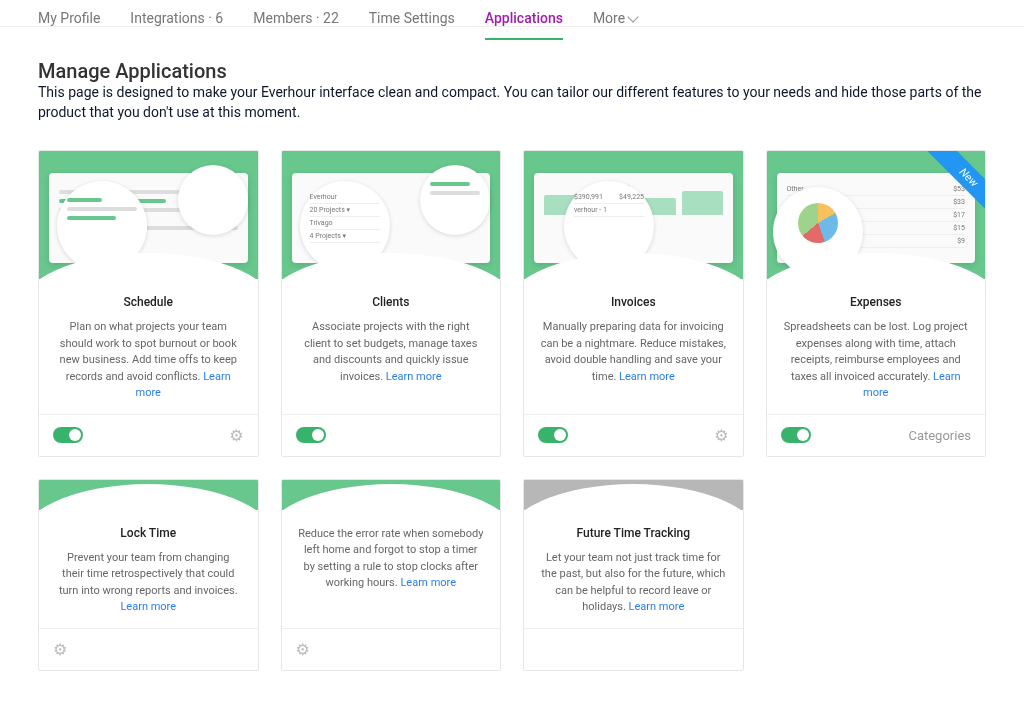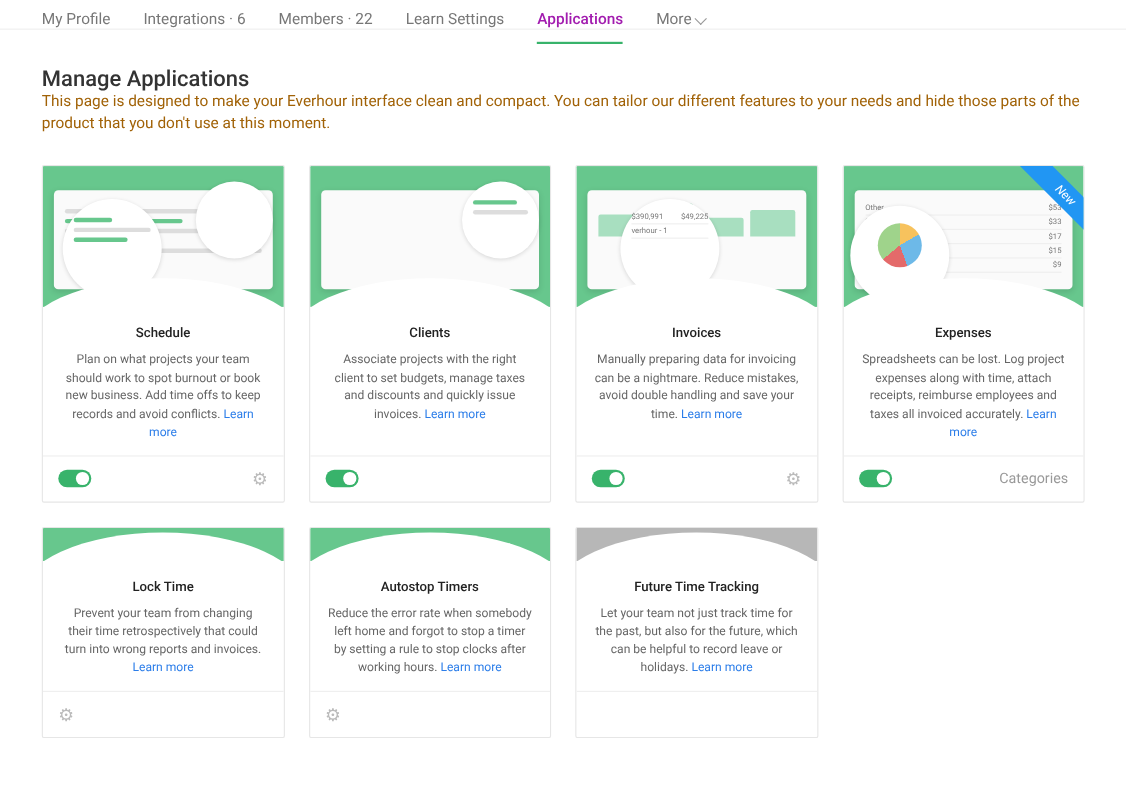--- a/index.html
+++ b/index.html
@@ -40,21 +40,21 @@
   }
   .content {
     padding: 32px 38px 20px 38px;
   }
   h1 {
     font-size: 20px;
     font-weight: 500;
     color: #333;
   }
   .subtitle {
-    color: #a16207;
+    color: #0f172a;
     font-size: 14px;
     margin-bottom: 28px;
     line-height: 1.4;
   }
   .grid {
     display: grid;
     grid-template-columns: repeat(4, 1fr);
     gap: 22px;
   }
   .card {
@@ -176,21 +176,21 @@
   .mini-list { padding:10px 10px; font-size:7px; color:#777; }
   .mini-list div { display:flex; justify-content:space-between; border-bottom:1px solid #eee; padding:2px 0; }
 </style>
 </head>
 <body>
 
 <div class="tabs">
   <div class="tab">My Profile</div>
   <div class="tab">Integrations · 6</div>
   <div class="tab">Members · 22</div>
-  <div class="tab">Learn Settings</div>
+  <div class="tab">Time Settings</div>
   <div class="tab active">Applications</div>
   <div class="tab">
     <span>More</span>
     <span class="chev"></span>
   </div>
 </div>
 
 <div class="content">
   <h1>Manage Applications</h1>
   <p class="subtitle">This page is designed to make your Everhour interface clean and compact. You can tailor our different features to your needs and hide those parts of the product that you don't use at this moment.</p>
@@ -223,20 +223,40 @@
       </div>
       <div class="card-footer">
         <div class="toggle on"></div>
         <div class="gear">⚙</div>
       </div>
     </div>
 
     <div class="card">
       <div class="card-hero">
         <div class="hero-img"></div>
+        <div class="hero-blob blob1">
+            <div class="mini-list">
+              <div>
+                <span>Everhour</span>
+                <span></span>
+              </div>
+              <div>
+                <span>20 Projects ▾</span>
+                <span></span>
+              </div>
+              <div>
+                <span>Trivago</span>
+                <span></span>
+              </div>
+              <div>
+                <span>4 Projects ▾</span>
+                <span></span>
+              </div>
+            </div>
+          </div>
         <div class="hero-blob blob2">
             <div class="mini-lines">
               <div class="g" style="width:80%"></div>
               <div></div>
             </div>
           </div>
       </div>
       <div class="card-body">
         <div class="card-title">Clients</div>
         <div class="card-desc"><span>Associate projects with the right client to set budgets, manage taxes and discounts and quickly issue invoices. </span><span class="learn">Learn more</span></div>
@@ -329,21 +349,20 @@
       </div>
       <div class="card-footer">
 
         <div class="gear">⚙</div>
       </div>
     </div>
 
     <div class="card">
       <div class="card-hero small"></div>
       <div class="card-body">
-        <div class="card-title">Autostop Timers</div>
         <div class="card-desc"><span>Reduce the error rate when somebody left home and forgot to stop a timer by setting a rule to stop clocks after working hours. </span><span class="learn">Learn more</span></div>
       </div>
       <div class="card-footer">
 
         <div class="gear">⚙</div>
       </div>
     </div>
 
     <div class="card">
       <div class="card-hero small disabled"></div>

